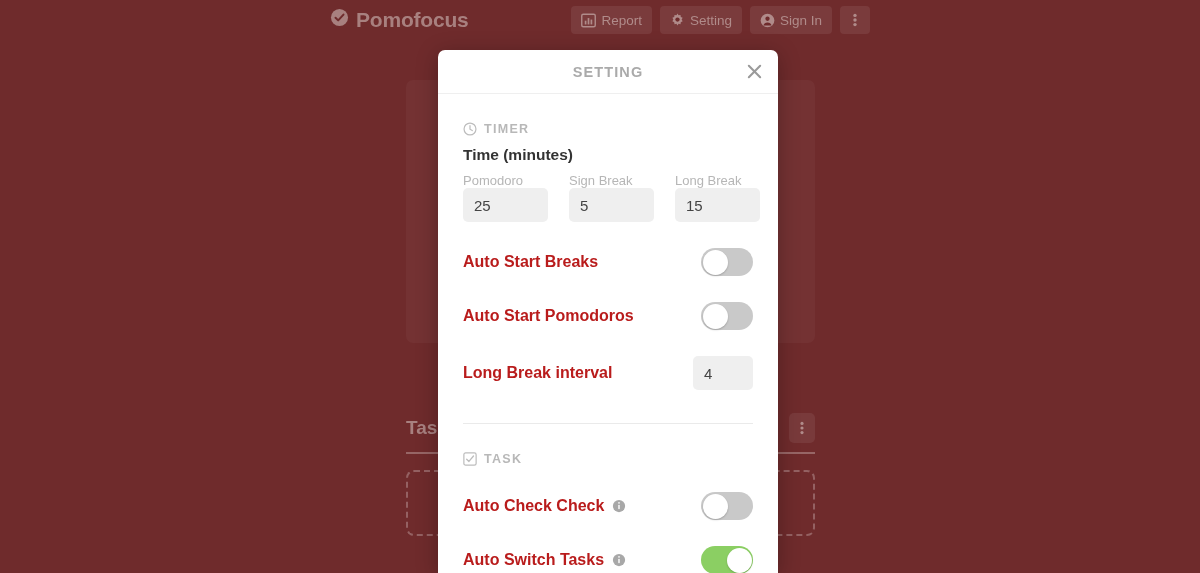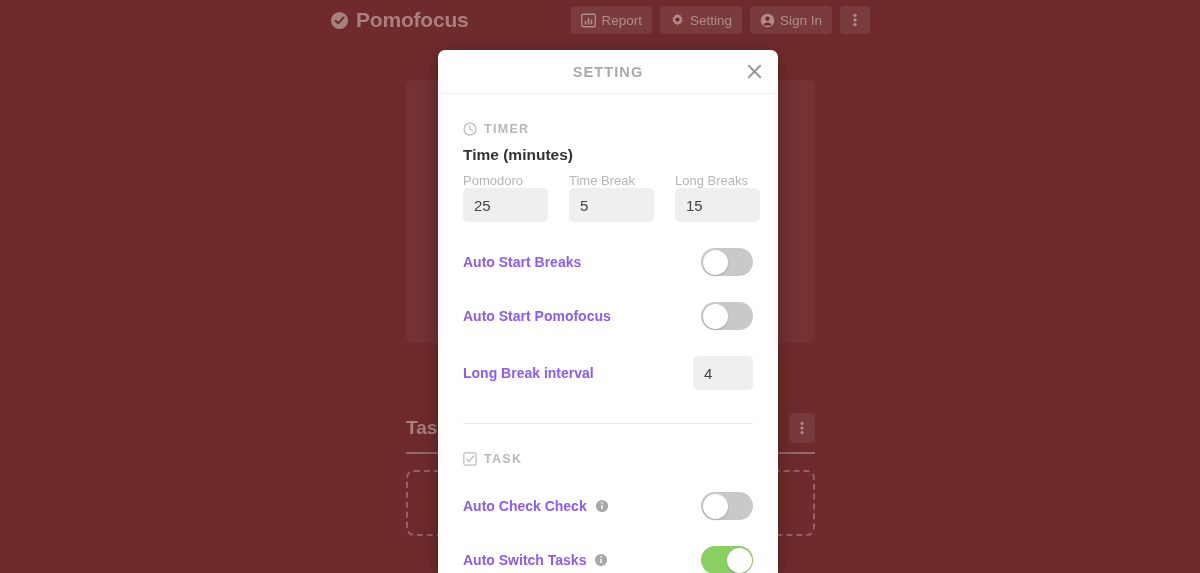--- a/index.html
+++ b/index.html
@@ -37,21 +37,20 @@
   }
   .header-inner {
     width: 540px;
     height: 40px;
     display: flex;
     align-items: center;
     justify-content: space-between;
   }
   .brand {
     display: flex;
-    align-items: center;
     gap: 7px;
     color: #a8807f;
     font-size: 21px;
     font-weight: bold;
     letter-spacing: -0.2px;
   }
   .brand-icon {
     width: 19px;
     height: 19px;
     display: block;
@@ -230,22 +229,22 @@
     display: flex;
     align-items: center;
     justify-content: space-between;
     margin-top: 26px;
     min-height: 28px;
   }
   .opt-label {
     display: flex;
     align-items: center;
     gap: 8px;
-    color: #8b5cf6;
-    font-size: 14px;
+    color: #b91c1c;
+    font-size: 16px;
     font-weight: bold;
   }
   .info-icon { display: block; flex: 0 0 auto; }
 
   .toggle {
     position: relative;
     width: 52px;
     height: 28px;
     border-radius: 14px;
     background: #c9c9c9;
@@ -383,38 +382,38 @@
       </div>
 
       <div class="sub-heading">Time (minutes)</div>
 
       <div class="time-row">
         <div class="time-field">
           <div class="time-field-label">Pomodoro</div>
           <input class="time-input" type="text" value="25" style="">
         </div>
         <div class="time-field">
-          <div class="time-field-label">Time Break</div>
+          <div class="time-field-label">Sign Break</div>
           <input class="time-input" type="text" value="5" style="">
         </div>
         <div class="time-field">
-          <div class="time-field-label">Long Breaks</div>
+          <div class="time-field-label">Long Break</div>
           <input class="time-input" type="text" value="15" style="">
         </div>
       </div>
 
       <div class="opt-row">
         <div class="opt-label">Auto Start Breaks</div>
         <button class="toggle">
           <span class="knob"></span>
         </button>
       </div>
 
       <div class="opt-row">
-        <div class="opt-label">Auto Start Pomofocus</div>
+        <div class="opt-label">Auto Start Pomodoros</div>
         <button class="toggle">
           <span class="knob"></span>
         </button>
       </div>
 
       <div class="opt-row">
         <div class="opt-label">Long Break interval</div>
         <input class="interval-input" type="text" value="4" style="">
       </div>
 

